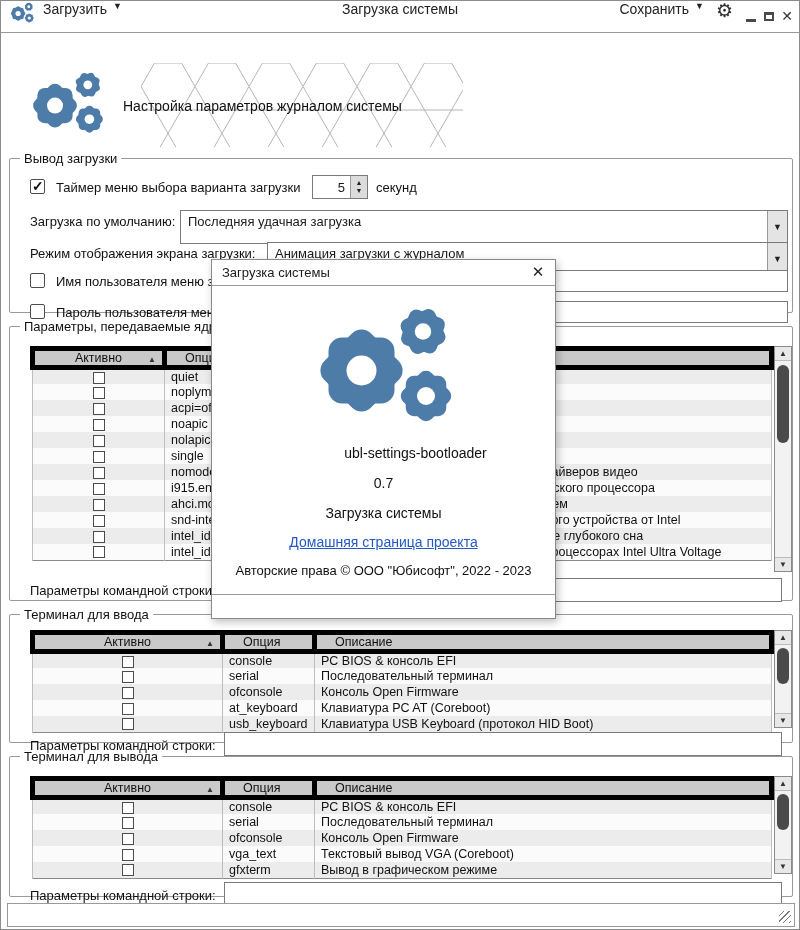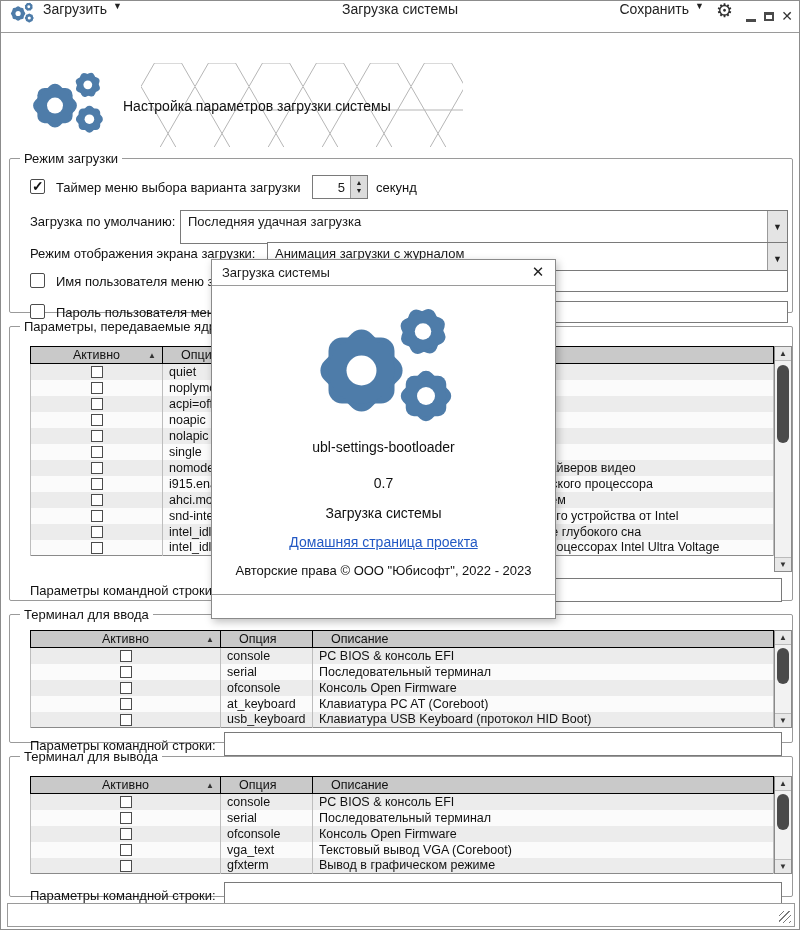--- a/index.html
+++ b/index.html
@@ -39,21 +39,21 @@
   #spin .val { position:absolute; right:22px; top:4px; font-size:13px; }
   #spin .arrows { position:absolute; right:0; top:0; width:17px; height:100%; background:#dcdcdc; border-left:1px solid #9a9a9a; display:flex; flex-direction:column; align-items:center; justify-content:center; font-size:7px; color:#222; line-height:1.1; }
   
   .combo { position:absolute; height:34px; border:1px solid #7a7a7a; background:#fff; font-size:13px; }
   .combo .ctext { position:absolute; left:7px; top:3px; white-space:nowrap; }
   .combo .cbtn { position:absolute; right:0; top:0; width:20px; height:100%; background:#e4e4e4; border-left:1px solid #9a9a9a; display:flex; align-items:center; justify-content:center; font-size:9px; color:#222; }
   
   .tinput { position:absolute; border:1px solid #7a7a7a; background:#fff; font-size:13px; padding:0 6px; font-family:"Liberation Sans",sans-serif; }
   
   table.opt { position:absolute; border-collapse:collapse; table-layout:fixed; background:#fff; border:1px solid #8a8a8a; font-size:12.5px; }
-  table.opt th { background:#c9c9c9; border:1px solid #000000; font-weight:normal; height:17px; text-align:left; padding:0 18px; position:relative; color:#111; }
+  table.opt th { background:#c9c9c9; border:5px solid #000000; font-weight:normal; height:17px; text-align:left; padding:0 18px; position:relative; color:#111; }
   table.opt th.c { text-align:center; }
   table.opt td { height:16px; padding:0 6px; border-left:1px solid #bdbdbd; border-right:1px solid #bdbdbd; overflow:hidden; white-space:nowrap; color:#111; }
   table.opt tbody tr:nth-child(odd) { background:#ececec; }
   table.opt tbody tr:nth-child(even) { background:#fbfbfb; }
   table.opt td.ca { text-align:center; }
   .cb { display:inline-block; width:12px; height:12px; border:1px solid #4c4c4c; background:#fff; vertical-align:middle; }
   .sortarrow { position:absolute; right:6px; top:4px; font-size:8px; color:#333; }
   
   .vscroll { position:absolute; width:18px; background:#f2f2f2; border:1px solid #8a8a8a; }
   .sb-btn { position:absolute; left:0; width:100%; height:14px; display:flex; align-items:center; justify-content:center; font-size:8px; color:#333; background:#e8e8e8; }
@@ -152,25 +152,25 @@
 
   <div id="banner" class="abs">
     <div id="hexwrap">
       <svg width="322" height="84">
           <rect width="322" height="84" fill="url(#hexpat)" opacity="0.85"></rect>
         </svg>
     </div>
     <svg class="abs" style="left:26px; top:6px;" width="80" height="74" viewBox="0 0 100 90">
         <use href="#gearset"></use>
       </svg>
-    <div id="banner-title">Настройка параметров загрузки системы</div>
+    <div id="banner-title">Настройка параметров журналом системы</div>
   </div>
 
   <fieldset class="grp" style="left:8px; top:150px; width:784px; height:162px;">
-    <legend>Режим загрузки</legend>
+    <legend>Вывод загрузки</legend>
     <span class="cbx checked" style="left:20px; top:13px;"></span>
     <span class="lbl" style="left:46px; top:14px;">Таймер меню выбора варианта загрузки</span>
     <div id="spin" style="left:302px; top:9px;">
       <span class="val">5</span>
       <span class="arrows">
           <span>▲</span>
           <span>▼</span>
         </span>
     </div>
     <span class="lbl" style="left:366px; top:14px;">секунд</span>
@@ -392,21 +392,21 @@
   </div>
 
   <div id="dialog">
     <div id="dlg-titlebar">
       <span id="dlg-title">Загрузка системы</span>
       <span id="dlg-close">✕</span>
     </div>
     <svg class="abs" style="left:97px; top:40px;" width="150" height="135" viewBox="0 0 100 90">
         <use href="#gearset"></use>
       </svg>
-    <div class="dlg-center" style="top:179px;">ubl-settings-bootloader</div>
+    <div class="dlg-center" style="top:185px;margin-left:32px;">ubl-settings-bootloader</div>
     <div class="dlg-center" style="top:215px;">0.7</div>
     <div class="dlg-center" style="top:245px;">Загрузка системы</div>
     <div class="dlg-center" style="top:274px;"><a id="dlg-link" href="#">Домашняя страница проекта</a></div>
     <div class="dlg-center" style="top:303px; font-size:13px;">Авторские права © ООО "Юбисофт", 2022 - 2023</div>
     <div id="dlg-sep"></div>
   </div>
 
 </div>
 
 </body></html>

